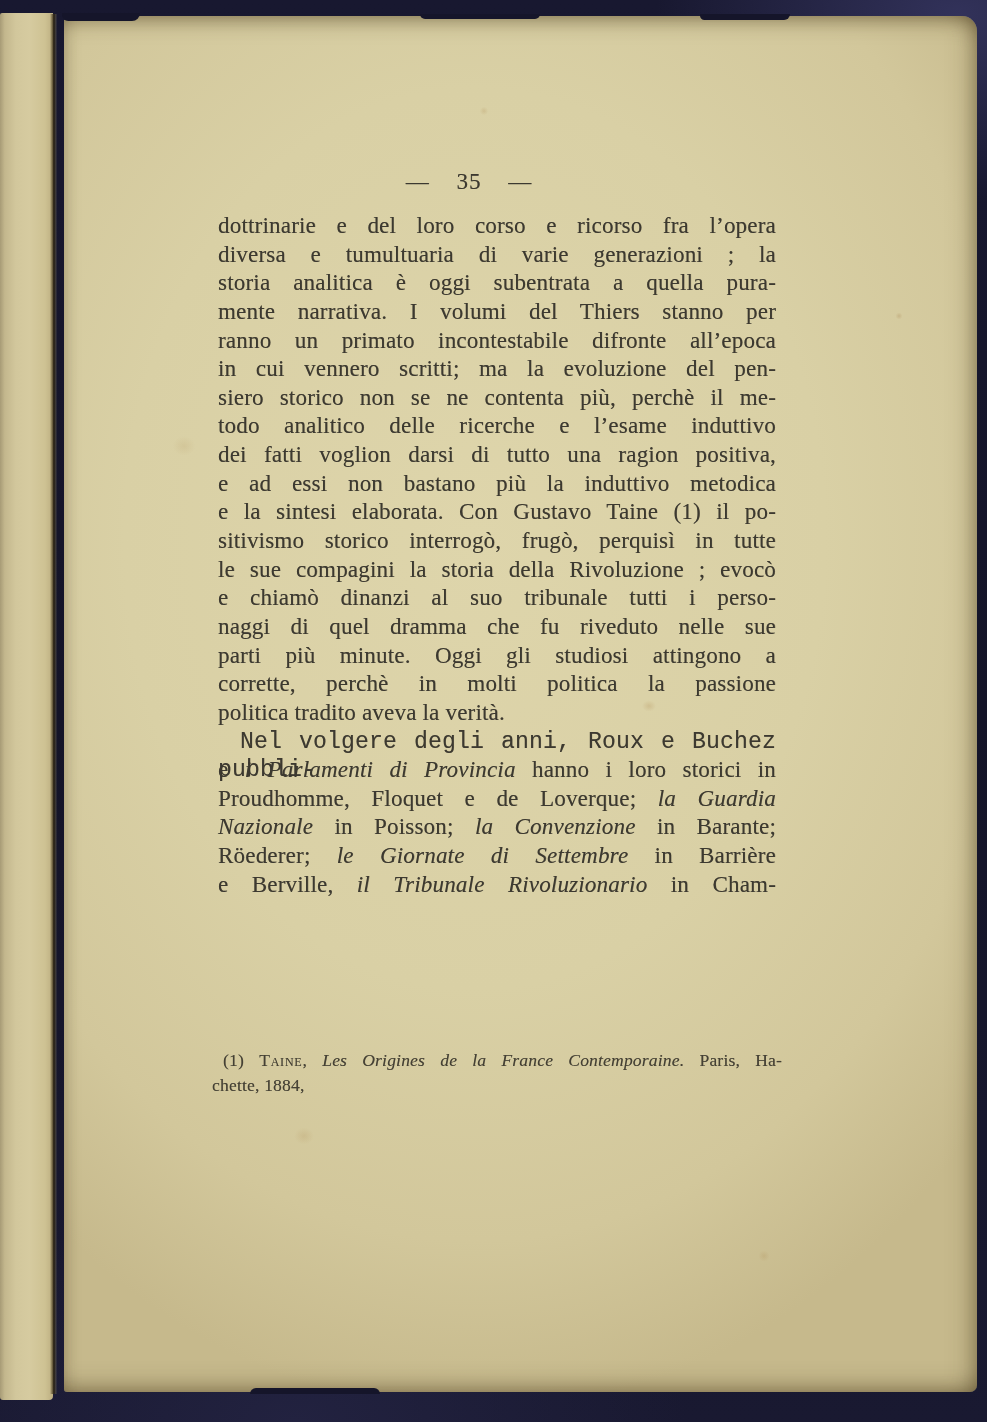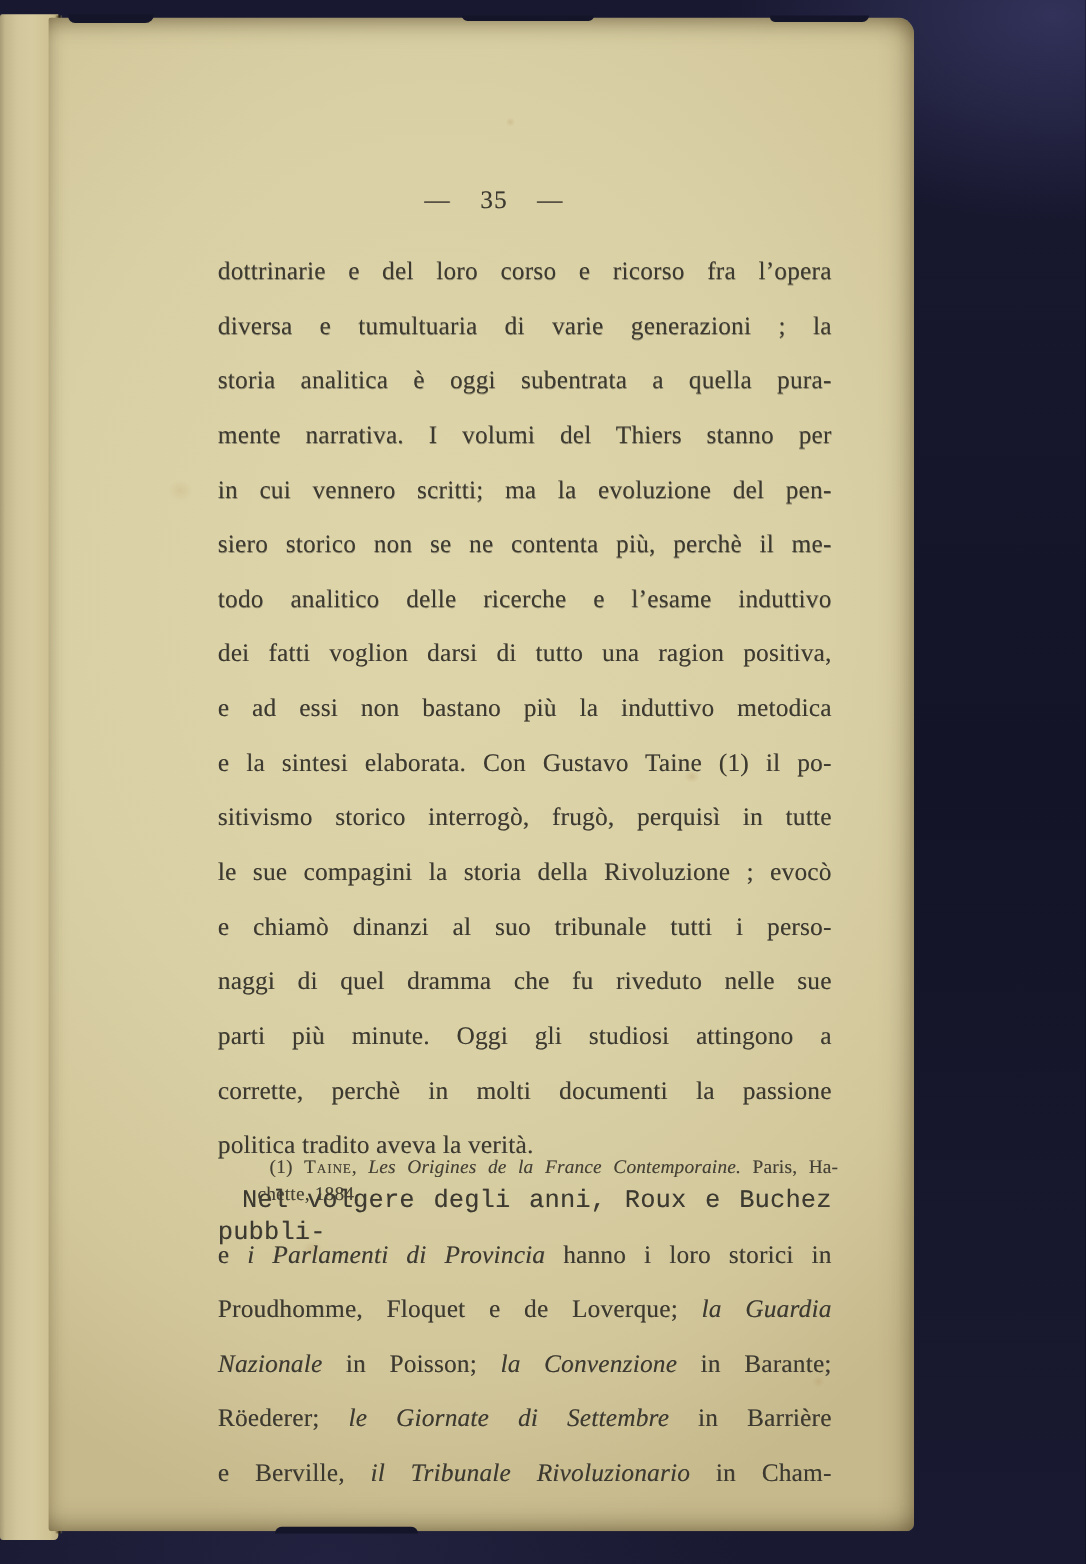--- a/index.html
+++ b/index.html
@@ -16,21 +16,21 @@
   .prev-edge {
     position:absolute; left:0; top:13px; width:53px; height:1387px;
     background:linear-gradient(90deg,#a79b76 0%,#c3b78d 9%,#d2c79c 30%,#d6cba0 55%,#cec293 85%,#bcae81 100%);
     border-radius:2px 0 4px 3px;
   }
   .crease {
     position:absolute; left:50px; top:14px; width:7px; height:1380px;
     background:linear-gradient(90deg, rgba(130,118,85,0) 0%, rgba(74,63,38,.85) 42%, rgba(38,31,16,.95) 58%, rgba(150,140,105,.35) 85%, rgba(150,140,105,0) 100%);
   }
   .page {
-    position:absolute; left:44px; top:16px; width:787px; height:1376px;
+    position:absolute; left:64px; top:16px; width:913px; height:1376px;
     border-radius:2px 15px 7px 3px;
     background:
       radial-gradient(10px 8px at 585px 690px, rgba(160,115,55,.20), rgba(160,115,55,0) 70%),
       radial-gradient(14px 12px at 240px 1120px, rgba(160,115,55,.15), rgba(160,115,55,0) 70%),
       radial-gradient(8px 8px at 700px 1240px, rgba(160,115,55,.16), rgba(160,115,55,0) 70%),
       radial-gradient(6px 6px at 420px 95px, rgba(160,115,55,.18), rgba(160,115,55,0) 70%),
       radial-gradient(5px 5px at 835px 300px, rgba(150,105,50,.22), rgba(150,105,50,0) 70%),
       radial-gradient(16px 14px at 120px 430px, rgba(160,120,60,.12), rgba(160,120,60,0) 70%),
       radial-gradient(ellipse 700px 900px at 45% 38%, #ded5ab 0%, #d9d0a5 50%, #d2c79b 78%, #c6b98c 97%);
     box-shadow:
@@ -51,61 +51,62 @@
     position:absolute; top:153px; left:0; width:100%;
     text-align:center; transform:translateX(-28px);
     font-size:23px; word-spacing:20px; letter-spacing:1px;
     text-shadow:.3px .3px .5px rgba(55,50,40,.45);
   }
   .body-text {
     position:absolute; top:196px; left:0; width:558px;
     font-size:23px; line-height:28.65px; letter-spacing:.2px;
     text-shadow:.3px .3px .5px rgba(55,50,40,.45);
   }
-  .bline { text-align:justify; text-align-last:justify; text-justify:inter-word; height:28.65px;margin-top:21px; }
+  .bline { text-align:justify; text-align-last:justify; text-justify:inter-word; height:28.65px; }
   .bline.no-just { text-align-last:auto; }
   .bline.indent { text-indent:22px;font-family:Liberation Mono, monospace; }
   .footnote {
     position:absolute; top:1032px; left:-6px; width:570px;
     font-size:17.5px; line-height:25px; letter-spacing:.2px; color:#444034;
     text-shadow:.2px .2px .4px rgba(55,50,40,.4);
   }
-  .fline { text-align:justify; text-align-last:justify; text-justify:inter-word;margin-left:42px; }
+  .fline { text-align:justify; text-align-last:justify; text-justify:inter-word; }
   .fline.no-just { text-align-last:auto; }
   .fline.indent { text-indent:11px; }
   .it { font-style:italic; }
   .sc { font-variant:small-caps; letter-spacing:.8px; }
 </style>
 </head>
 <body>
 
 <div class="scene">
   <div class="prev-edge"></div>
   <div class="crease"></div>
 
   <div class="page">
     <div class="content">
       <div class="pageno">— 35 —</div>
       <div class="body-text">
           <div class="bline"><span>dottrinarie e del loro corso e ricorso fra l’opera</span></div>
           <div class="bline"><span>diversa e tumultuaria di varie generazioni ; la</span></div>
           <div class="bline"><span>storia analitica è oggi subentrata a quella pura-</span></div>
           <div class="bline"><span>mente narrativa. I volumi del Thiers stanno per</span></div>
+          <div class="bline"><span>ranno un primato incontestabile difronte all’epoca</span></div>
           <div class="bline"><span>in cui vennero scritti; ma la evoluzione del pen-</span></div>
           <div class="bline"><span>siero storico non se ne contenta più, perchè il me-</span></div>
           <div class="bline"><span>todo analitico delle ricerche e l’esame induttivo</span></div>
           <div class="bline"><span>dei fatti voglion darsi di tutto una ragion positiva,</span></div>
           <div class="bline"><span>e ad essi non bastano più la induttivo metodica</span></div>
           <div class="bline"><span>e la sintesi elaborata. Con Gustavo Taine (1) il po-</span></div>
           <div class="bline"><span>sitivismo storico interrogò, frugò, perquisì in tutte</span></div>
           <div class="bline"><span>le sue compagini la storia della Rivoluzione ; evocò</span></div>
           <div class="bline"><span>e chiamò dinanzi al suo tribunale tutti i perso-</span></div>
           <div class="bline"><span>naggi di quel dramma che fu riveduto nelle sue</span></div>
           <div class="bline"><span>parti più minute. Oggi gli studiosi attingono a</span></div>
-          <div class="bline"><span>corrette, perchè in molti documenti la passione</span></div>
+          <div class="bline"><span>corrette, perchè in molti politica la passione</span></div>
           <div class="bline no-just"><span>politica tradito aveva la verità.</span></div>
           <div class="bline indent"><span>Nel volgere degli anni, Roux e Buchez pubbli-</span></div>
           <div class="bline"><span>e </span><span class="it">i Parlamenti di Provincia</span><span> hanno i loro storici in</span></div>
           <div class="bline"><span>Proudhomme, Floquet e de Loverque; </span><span class="it">la Guardia</span></div>
           <div class="bline"><span class="it">Nazionale</span><span> in Poisson; </span><span class="it">la Convenzione</span><span> in Barante;</span></div>
           <div class="bline"><span>Röederer; </span><span class="it">le Giornate di Settembre</span><span> in Barrière</span></div>
           <div class="bline"><span>e Berville, </span><span class="it">il Tribunale Rivoluzionario</span><span> in Cham-</span></div>
         </div>
       <div class="footnote">
           <div class="fline indent"><span>(1) </span><span class="sc">Taine</span><span>, </span><span class="it">Les Origines de la France Contemporaine.</span><span> Paris, Ha-</span></div>

